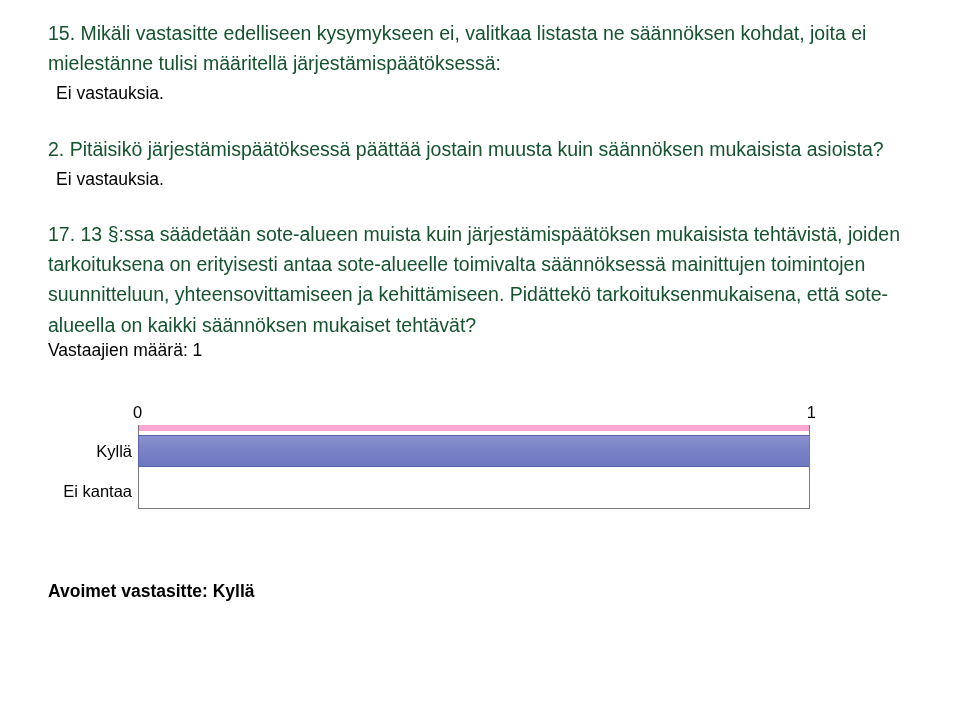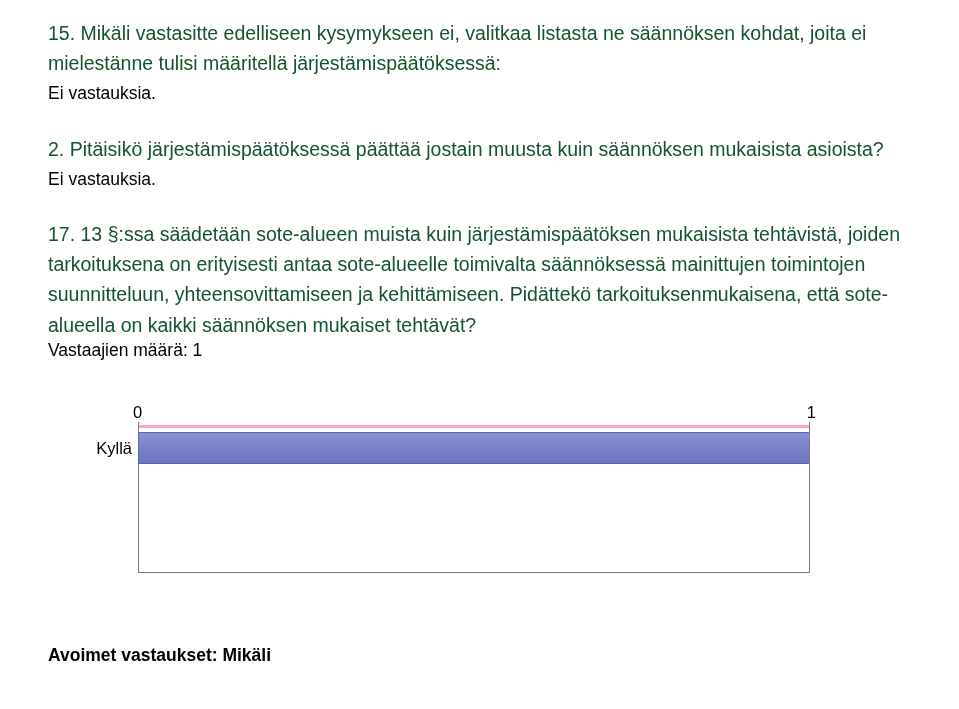--- a/index.html
+++ b/index.html
@@ -14,20 +14,21 @@
   .q-block { margin-bottom: 26px; }
   .q-text {
     font-size: 19.5px;
     line-height: 1.55;
     color: #14532d;
   }
   .no-answer {
     font-size: 17.5px;
     line-height: 1.55;
     margin-top: 2px;
+    margin-left: 8px;
   }
   .respondents {
     font-size: 17.5px;
   }
   .chart-wrap {
     margin-top: 42px;
     margin-left: 8px;
   }
   .chart {
     position: relative;
@@ -42,22 +43,22 @@
     position: absolute;
     top: 0;
     font-size: 16.5px;
   }
   .axis-0 { left: -5px; }
   .axis-1 { right: -5px; }
   .plot-area {
     position: relative;
     margin-left: 82px;
     width: 672px;
-    height: 148px;
-    border-top: 3px solid #f9a8d4;
+    height: 84px;
+    border-top: 6px solid #f9a8d4;
     border-bottom: 1px solid #7a7a7a;
   }
   .plot-area::before,
   .plot-area::after {
     content: "";
     position: absolute;
     top: -6px;
     bottom: -1px;
     width: 1px;
     background: #7a7a7a;
@@ -113,17 +114,20 @@
   <div class="chart">
     <div class="axis-labels">
       <span class="axis-0">0</span>
       <span class="axis-1">1</span>
     </div>
     <div class="plot-area">
       <div class="row">
         <span class="row-label">Kyllä</span>
         <div class="bar" style="width:100%"></div>
       </div>
+      <div class="row">
+        <span class="row-label">Ei kantaa</span>
+      </div>
     </div>
   </div>
 </div>
 
-<p class="open-answers">Avoimet vastaukset: Mikäli</p>
+<p class="open-answers">Avoimet vastasitte: Kyllä</p>
 
 </body></html>

